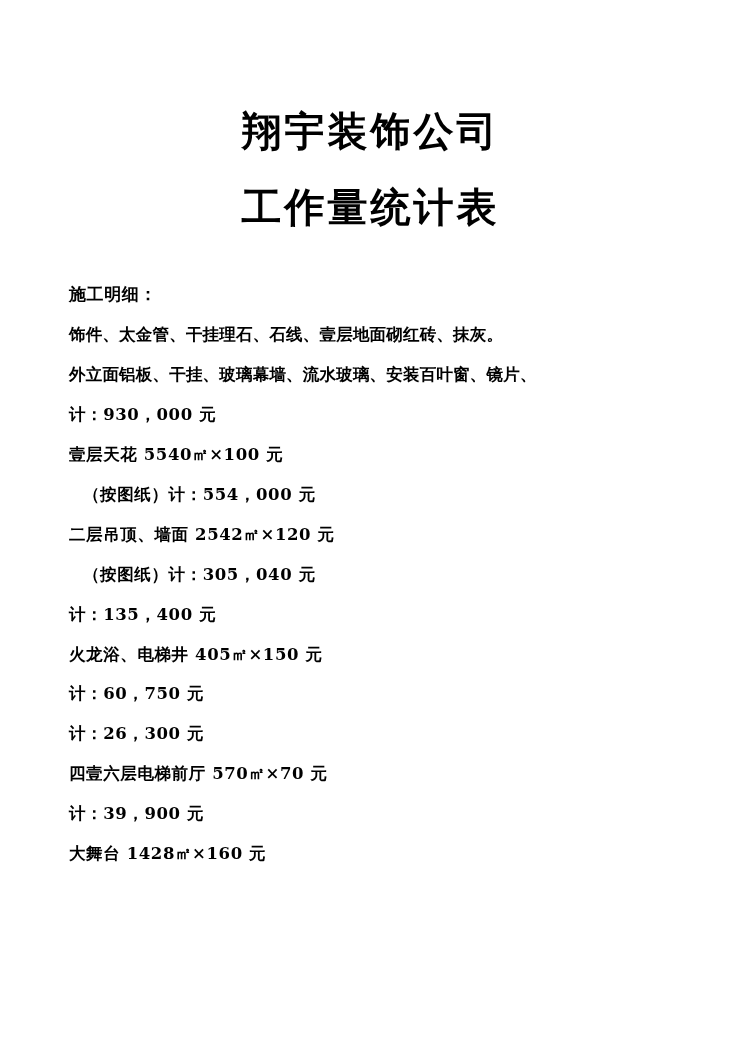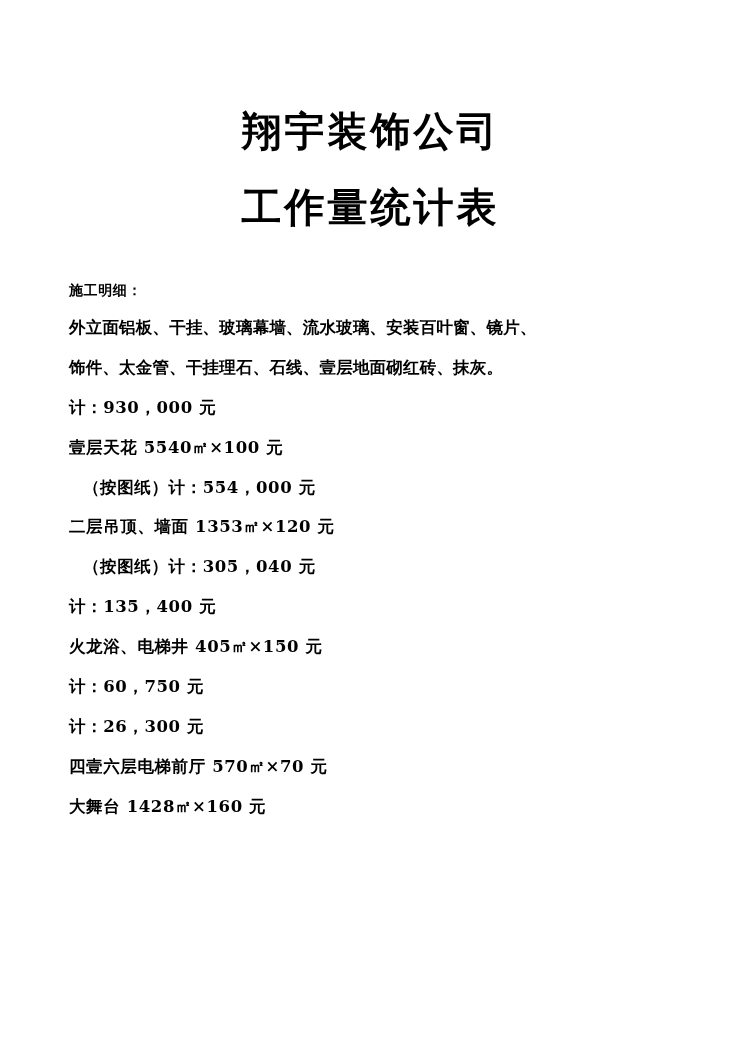--- a/index.html
+++ b/index.html
@@ -42,21 +42,21 @@
   }
   .line {
     font-family: "DejaVu Serif", "Liberation Serif", serif;
     font-size: 16.5px;
     line-height: 2.42;
     letter-spacing: 0.6px;
     white-space: pre-wrap;
     font-weight: bold;
   }
   .line.heading {
-    font-size: 14px;
+    font-size: 17px;
   }
   .line.indent {
     padding-left: 14px;
   }
   .line.wide {
     letter-spacing: 0.2px;
   }
 </style>
 </head>
 <body>
@@ -64,28 +64,29 @@
 <div class="page">
 
   <h1 class="doc-title">
     <span class="title-line">翔宇装饰公司</span>
     <span class="title-line second">工作量统计表</span>
   </h1>
 
   <div class="body-block">
     <div class="line heading">施工明细：</div>
 
+    <div class="line wide">饰件、太金管、干挂理石、石线、壹层地面砌红砖、抹灰。</div>
     <div class="line wide">外立面铝板、干挂、玻璃幕墙、流水玻璃、安装百叶窗、镜片、</div>
-    <div class="line wide">饰件、太金管、干挂理石、石线、壹层地面砌红砖、抹灰。</div>
     <div class="line">计：930，000 元</div>
     <div class="line">壹层天花 5540㎡×100 元</div>
     <div class="line indent">（按图纸）计：554，000 元</div>
-    <div class="line">二层吊顶、墙面 1353㎡×120 元</div>
+    <div class="line">二层吊顶、墙面 2542㎡×120 元</div>
     <div class="line indent">（按图纸）计：305，040 元</div>
     <div class="line">计：135，400 元</div>
     <div class="line">火龙浴、电梯井 405㎡×150 元</div>
     <div class="line">计：60，750 元</div>
     <div class="line">计：26，300 元</div>
     <div class="line">四壹六层电梯前厅 570㎡×70 元</div>
+    <div class="line">计：39，900 元</div>
     <div class="line">大舞台 1428㎡×160 元</div>
   </div>
 
 </div>
 
 </body></html>

